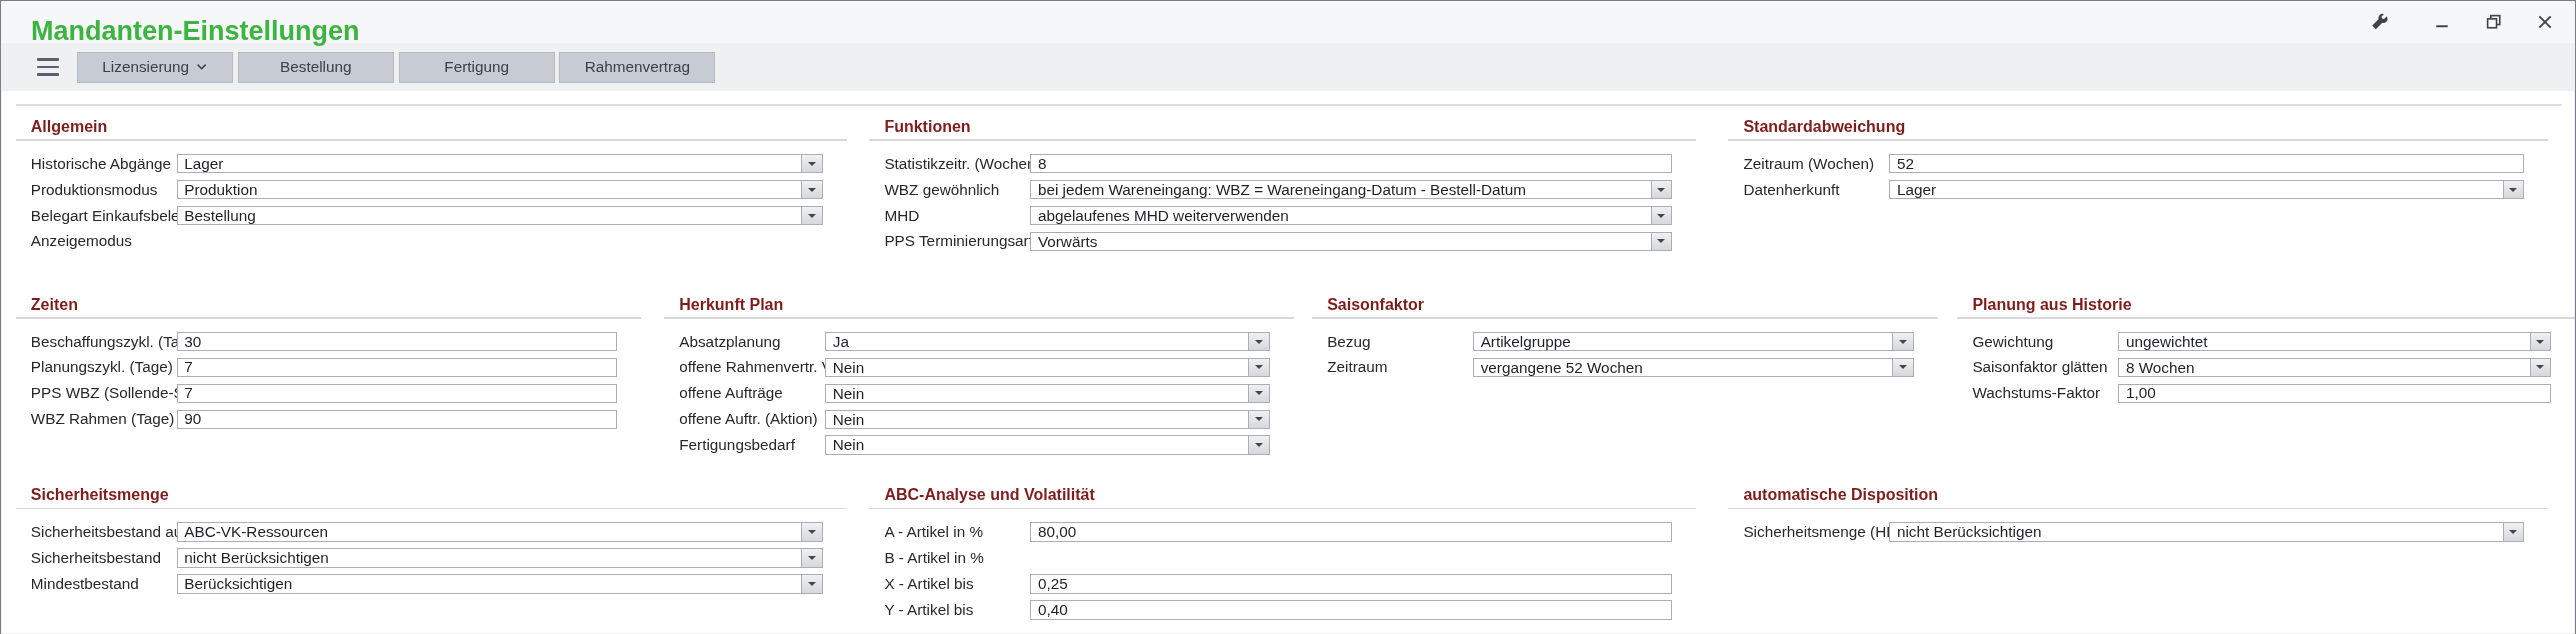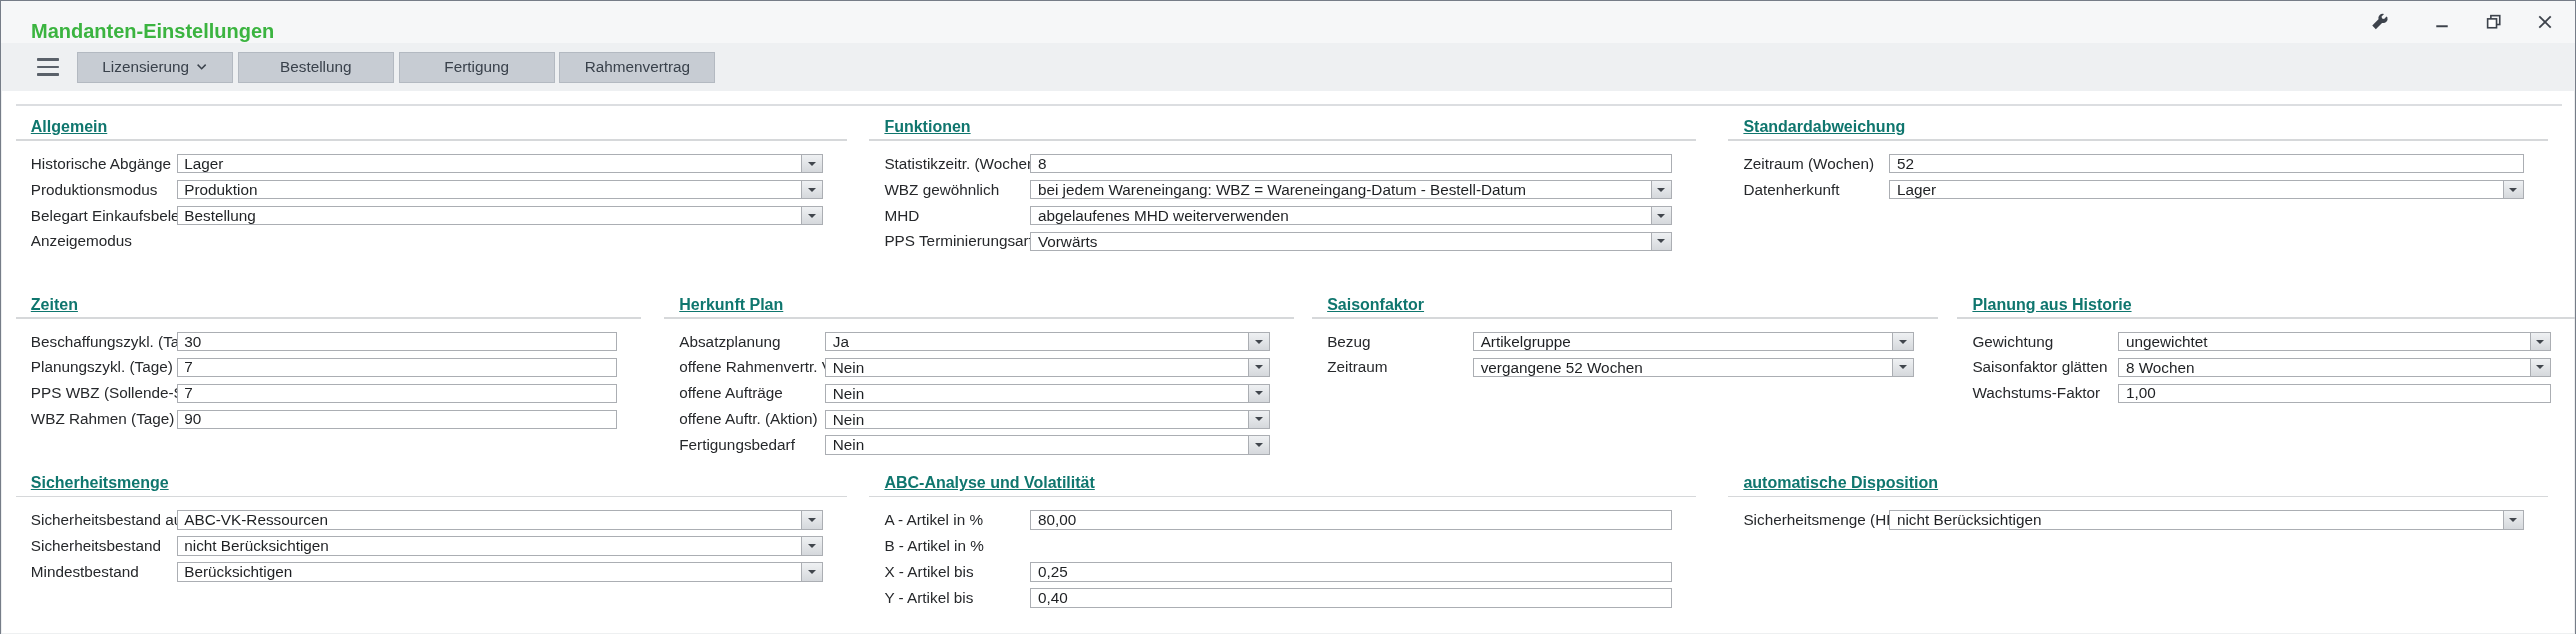--- a/index.html
+++ b/index.html
@@ -6,50 +6,50 @@
   body{
     width:2576px;height:635px;box-sizing:border-box;
     background:#ffffff;
     border:1.6px solid #767d88;
     box-shadow:inset 0 0 0 0.8px #e9ebed;
     font-family:"Liberation Sans", sans-serif;
     overflow:hidden;position:relative;
   }
   
   .titlebar{height:42px;background:#f6f7f8;display:flex;align-items:center;position:relative;}
-  .app-title{margin:18px 0 0 30px;font-size:20px;font-weight:bold;color:#3bb440;letter-spacing:0;}
+  .app-title{margin:18px 0 0 30px;font-size:27px;font-weight:bold;color:#3bb440;letter-spacing:0;}
   .win-controls{position:absolute;right:18px;top:0;height:42px;display:flex;align-items:center;gap:27.4px;}
   .win-btn{width:24px;height:24px;display:flex;align-items:center;justify-content:center;cursor:default;}
   .win-btn svg{display:block;}
   .wrench-gap{margin-right:11.3px;}
   
   .toolbar{height:48px;background:#eef0f2;display:flex;align-items:center;padding-left:36px;}
   .menu-btn{width:22px;height:21px;display:flex;flex-direction:column;justify-content:space-between;padding:1.6px 0;box-sizing:border-box;margin-right:18px;}
   .menu-btn i{display:block;height:2.8px;background:#5a616a;border-radius:0.8px;}
   .tb-buttons{display:flex;}
   .tb-btn{width:156px;height:31px;margin-right:4.8px;background:#c7ccd3;border:0.8px solid #b3b9c1;
     display:flex;align-items:center;justify-content:center;gap:7.3px;
     font-size:15.3px;color:#39414b;box-sizing:border-box;}
   .tb-btn .chev svg{display:block;}
   
   .top-rule{height:1.6px;background:#dcdee1;margin:13px 13px 0 14.5px;}
   .content{padding-left:14.5px;}
   .band{display:flex;}
   .band1{margin-top:11.3px;}
   .band2{margin-top:37px;}
-  .band3{margin-top:12px;}
+  .band3{margin-top:24px;}
   .sec{box-sizing:border-box;}
   .band1 .sec:nth-child(1),.band3 .sec:nth-child(1){width:831px;margin-right:22.6px;}
   .band1 .sec:nth-child(2),.band3 .sec:nth-child(2){width:827px;margin-right:32px;}
   .band1 .sec:nth-child(3),.band3 .sec:nth-child(3){width:820px;}
   .band2 .sec:nth-child(1){width:626px;margin-right:22.6px;}
   .band2 .sec:nth-child(2){width:630px;margin-right:18px;}
   .band2 .sec:nth-child(3){width:626px;margin-right:19.4px;}
   .band2 .sec:nth-child(4){width:618px;}
-  .sec-title{font-size:16px;font-weight:bold;color:#0f766e;padding-left:15.3px;line-height:19.4px;text-decoration:underline;}
+  .sec-title{font-size:16px;font-weight:bold;color:#7f1d1d;padding-left:15.3px;line-height:19.4px;}
   .sec-rule{height:1.6px;background:#d6d8da;margin-top:3.2px;margin-bottom:13px;}
   .frow{display:flex;align-items:center;height:19.4px;margin:0 24px 6.5px 15.3px;}
   .flabel{flex:none;width:146px;font-size:15.3px;color:#26282b;white-space:nowrap;overflow:hidden;}
   .tinput{flex:1;height:19.4px;box-sizing:border-box;border:0.8px solid #abaeb3;background:#fff;
     font-family:"Liberation Sans", sans-serif;font-size:15.3px;color:#1e2023;padding:0 6.5px;outline:none;}
   .combo{flex:1;height:19.4px;box-sizing:border-box;border:0.8px solid #abaeb3;background:#fff;display:flex;gap:44px;}
   .combo-text{flex:1;font-size:15.3px;color:#1e2023;line-height:18px;padding:0 6.5px;white-space:nowrap;overflow:hidden;}
   .combo-btn{flex:none;width:19.4px;border-left:0.8px solid #abaeb3;background:linear-gradient(#eff1f3,#d5d8dc);
     display:flex;align-items:center;justify-content:center;}
   .tri{width:0;height:0;border-left:4px solid transparent;border-right:4px solid transparent;border-top:4.8px solid #41464d;}

